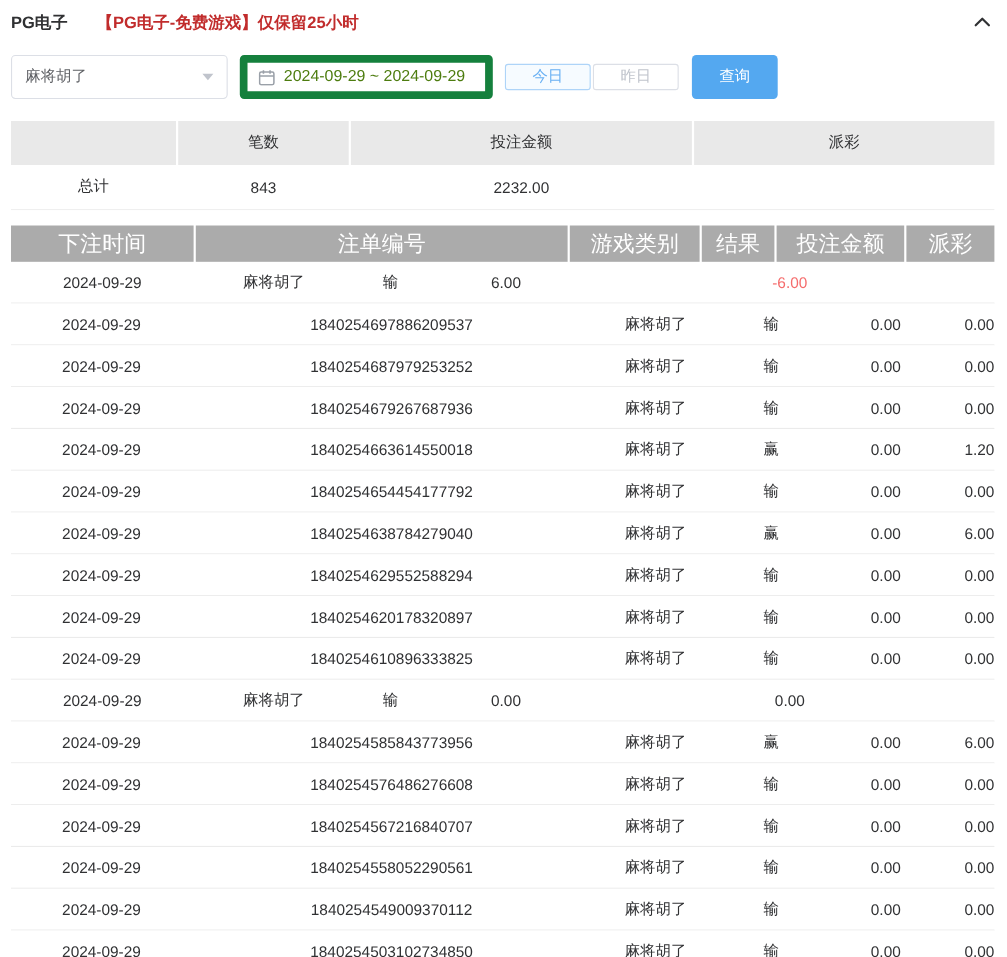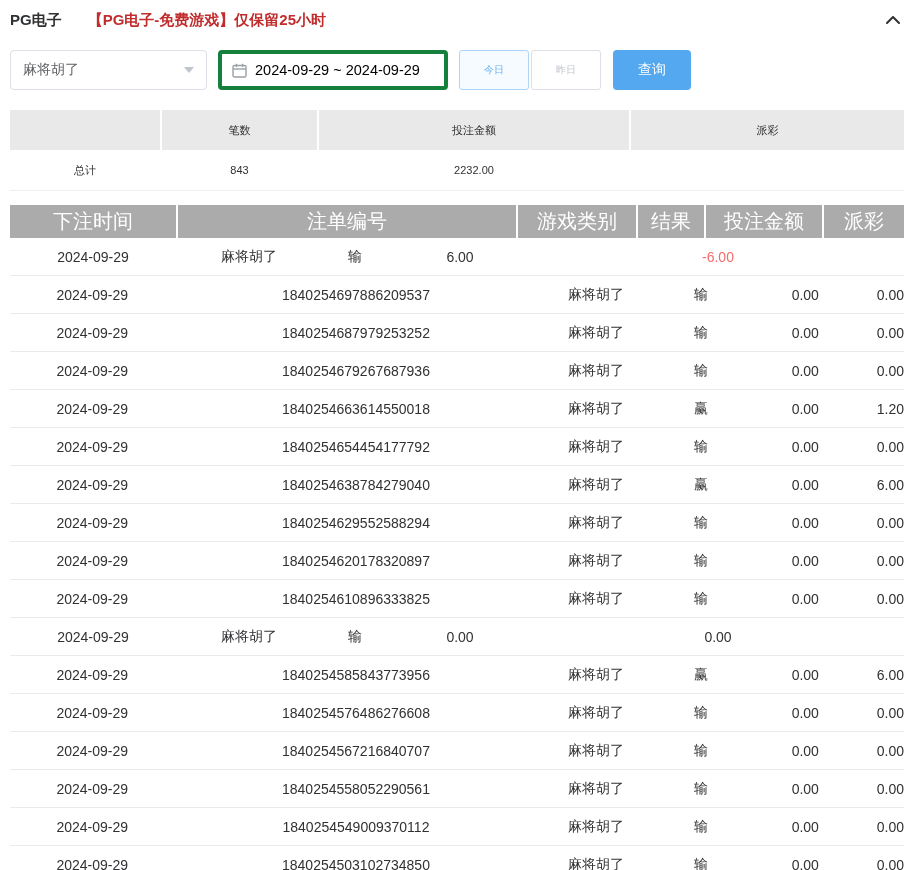--- a/index.html
+++ b/index.html
@@ -19,39 +19,39 @@
   .notice{ font-size:15px; font-weight:bold; color:var(--notice-red); }
   .chev{ margin-left:auto; display:flex; align-items:center; cursor:pointer; }
 
   
   .filter-row{ display:flex; align-items:center; padding:10px 10px 0 10px; }
   .select{ width:197px; height:40px; border:1px solid #dcdfe6; border-radius:4px;
     display:flex; align-items:center; justify-content:space-between; padding:0 12px;
     color:#606266; font-size:14px; cursor:pointer; background:#fff; }
   .caret{ width:0; height:0; border-left:5px solid transparent; border-right:5px solid transparent;
     border-top:6px solid #c0c4cc; }
-  .datepicker{ width:230px; height:40px; border:4px solid #15803d; border-radius:4px;
+  .datepicker{ width:230px; height:40px; border:7px solid #15803d; border-radius:4px;
     display:flex; align-items:center; gap:8px; padding:0 10px; margin-left:11px;
-    color:#000000; font-size:14.5px; cursor:pointer; background:#fff; }
+    color:#4d7c0f; font-size:14.5px; cursor:pointer; background:#fff; }
   .btn-group{ display:flex; gap:2px; margin-left:11px; }
-  .qbtn{ height:40px; padding:0 24px; background:#fff; border:1px solid #dcdfe6;
-    color:#c0c4cc; font-size:10px; border-radius:3px; cursor:pointer;
+  .qbtn{ height:24px; padding:0 24px; background:#fff; border:1px solid #dcdfe6;
+    color:#c0c4cc; font-size:14px; border-radius:3px; cursor:pointer;
     font-family:inherit; }
   .qbtn.active{ color:#69b0f3; border-color:#aed4f8; background:#f6fbff; }
   .query{ height:40px; width:78px; margin-left:12px; background:var(--accent-blue);
     color:#fff; border:none; border-radius:4px; font-size:14px; cursor:pointer;
     font-family:inherit; }
 
   
   .summary{ margin:20px 11px 0 10px; }
   .s-head{ display:flex; gap:2px; height:40px; }
   .s-head .s-cell{ background:#e9e9e9; }
   .s-body{ display:flex; gap:2px; height:41px; background:#fff; border-bottom:1px solid #efefef; }
   .s-cell{ display:flex; align-items:center; justify-content:center;
-    font-size:11px; color:#303133; }
+    font-size:14px; color:#303133; }
   .c0{ width:150px; } .c1{ width:155px; } .c2{ width:310px; } .c3{ flex:1; }
 
   
   .table{ margin:14px 11px 0 10px; }
   .t-head{ display:flex; gap:2px; height:33px; }
   .t-head .tcell{ background:var(--thead-bg); color:#fff; font-size:20px; }
   .tcell{ display:flex; align-items:center; justify-content:center; }
   .w-time{ width:166px; } .w-id{ width:338px; } .w-game{ width:118px; }
   .w-result{ width:66px; } .w-amount{ width:116px; } .w-payout{ flex:1; }
   .t-body .trow{ display:flex; gap:14px; height:38px; border-bottom:1px solid #ebebeb;

